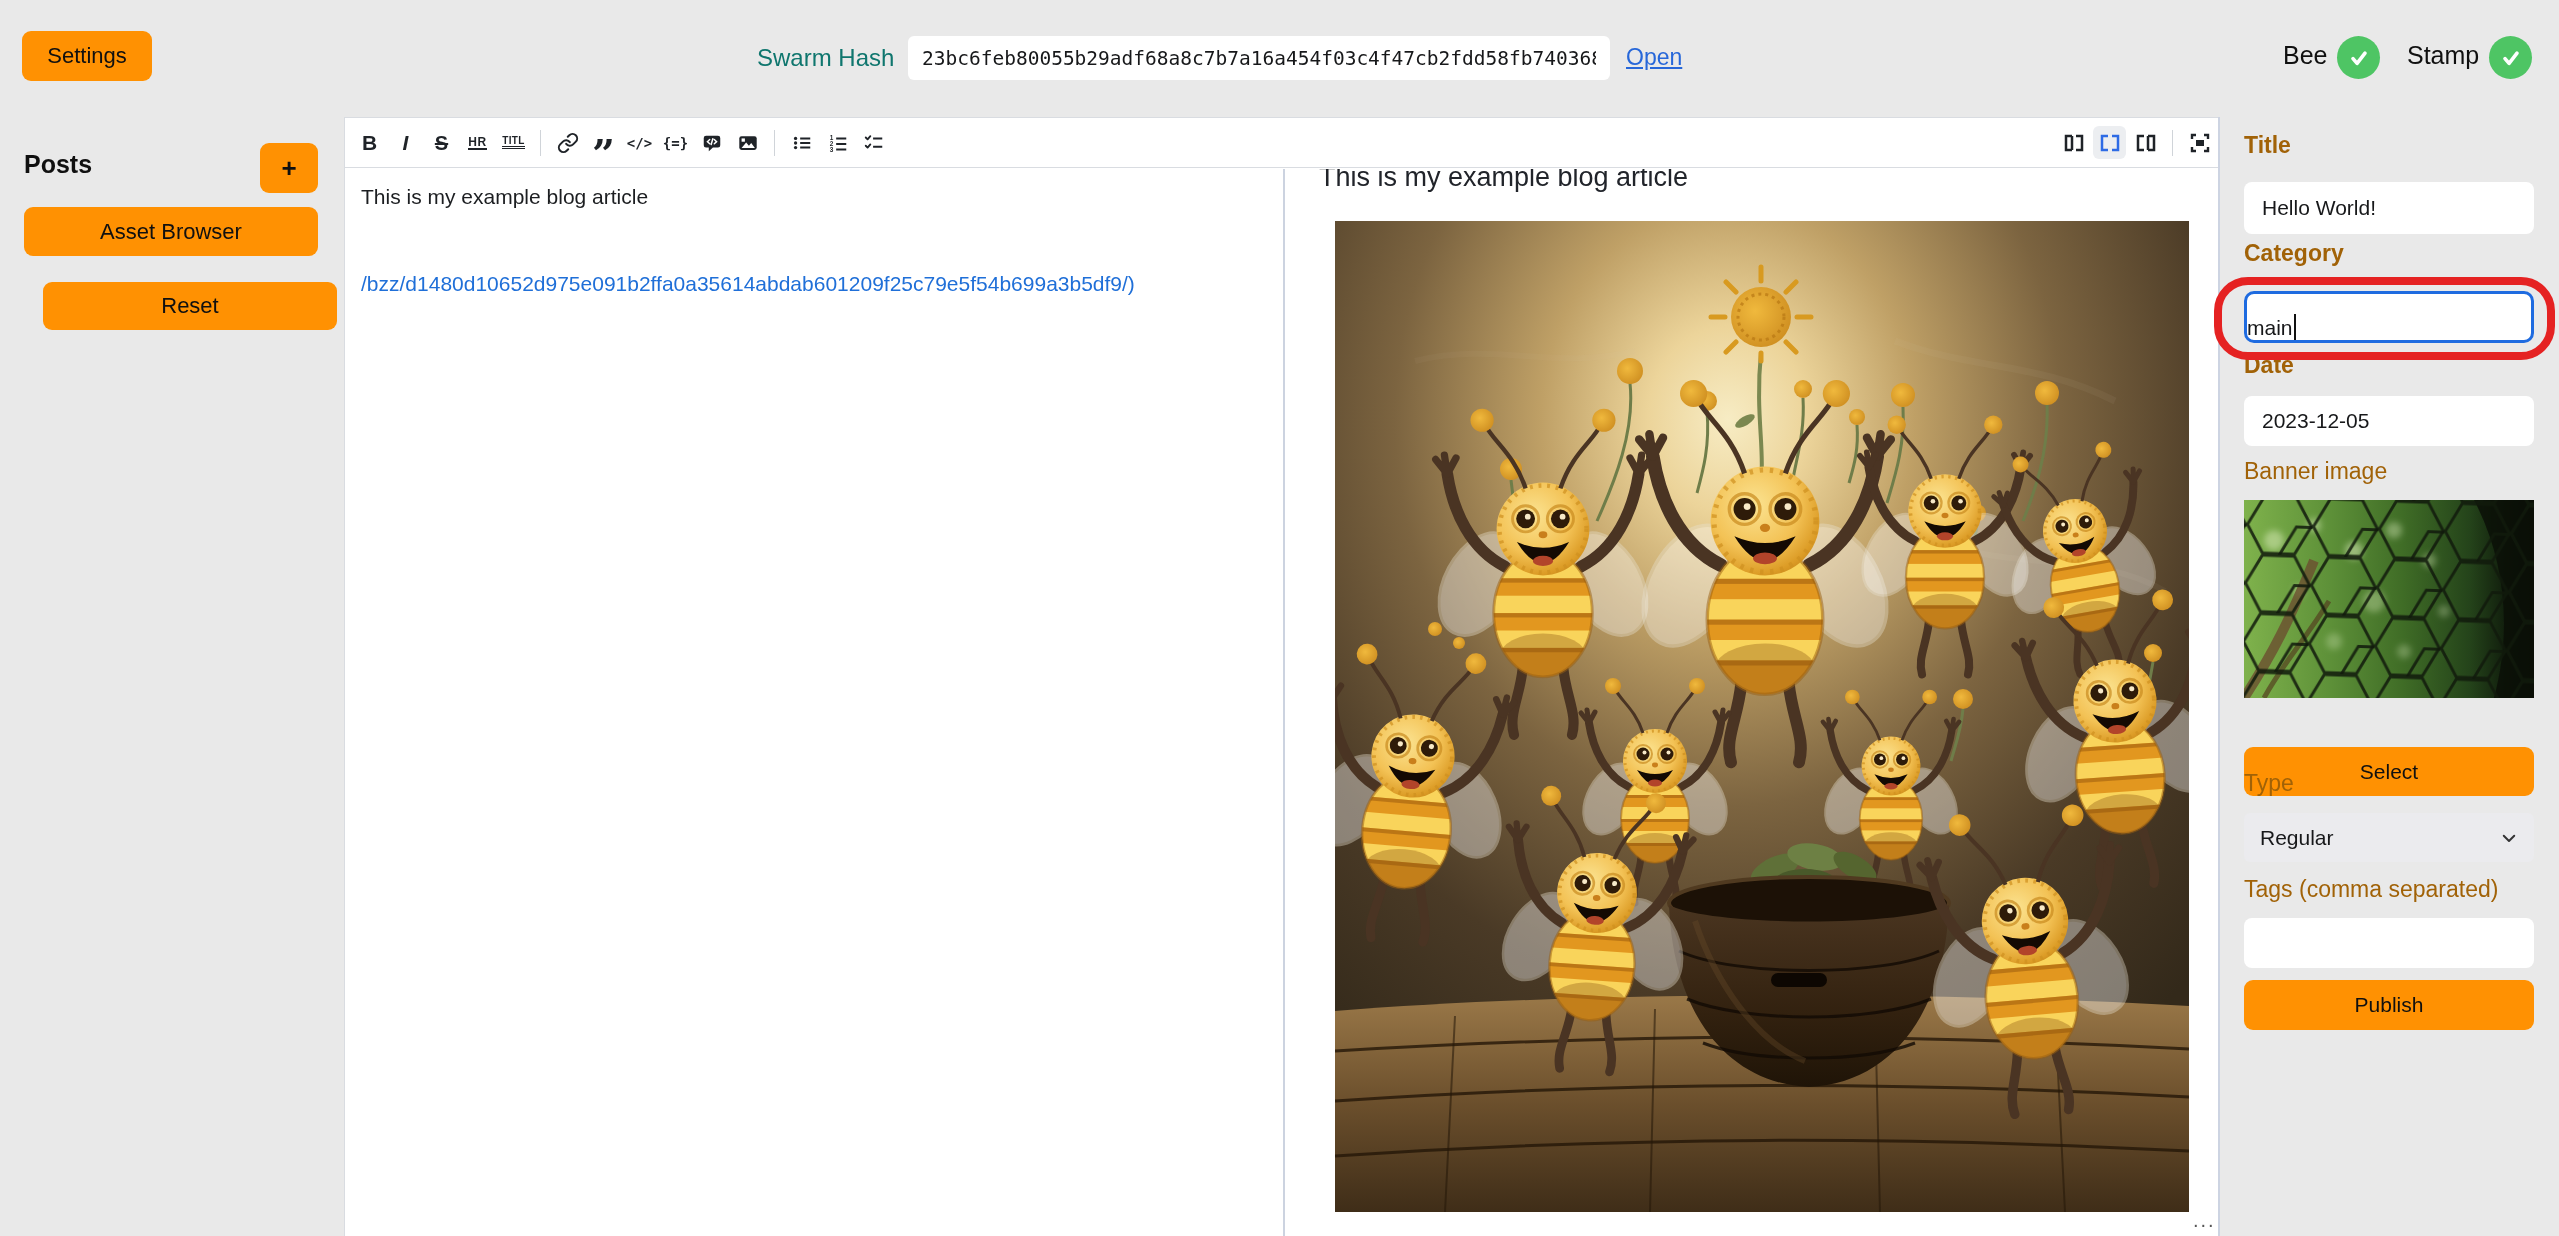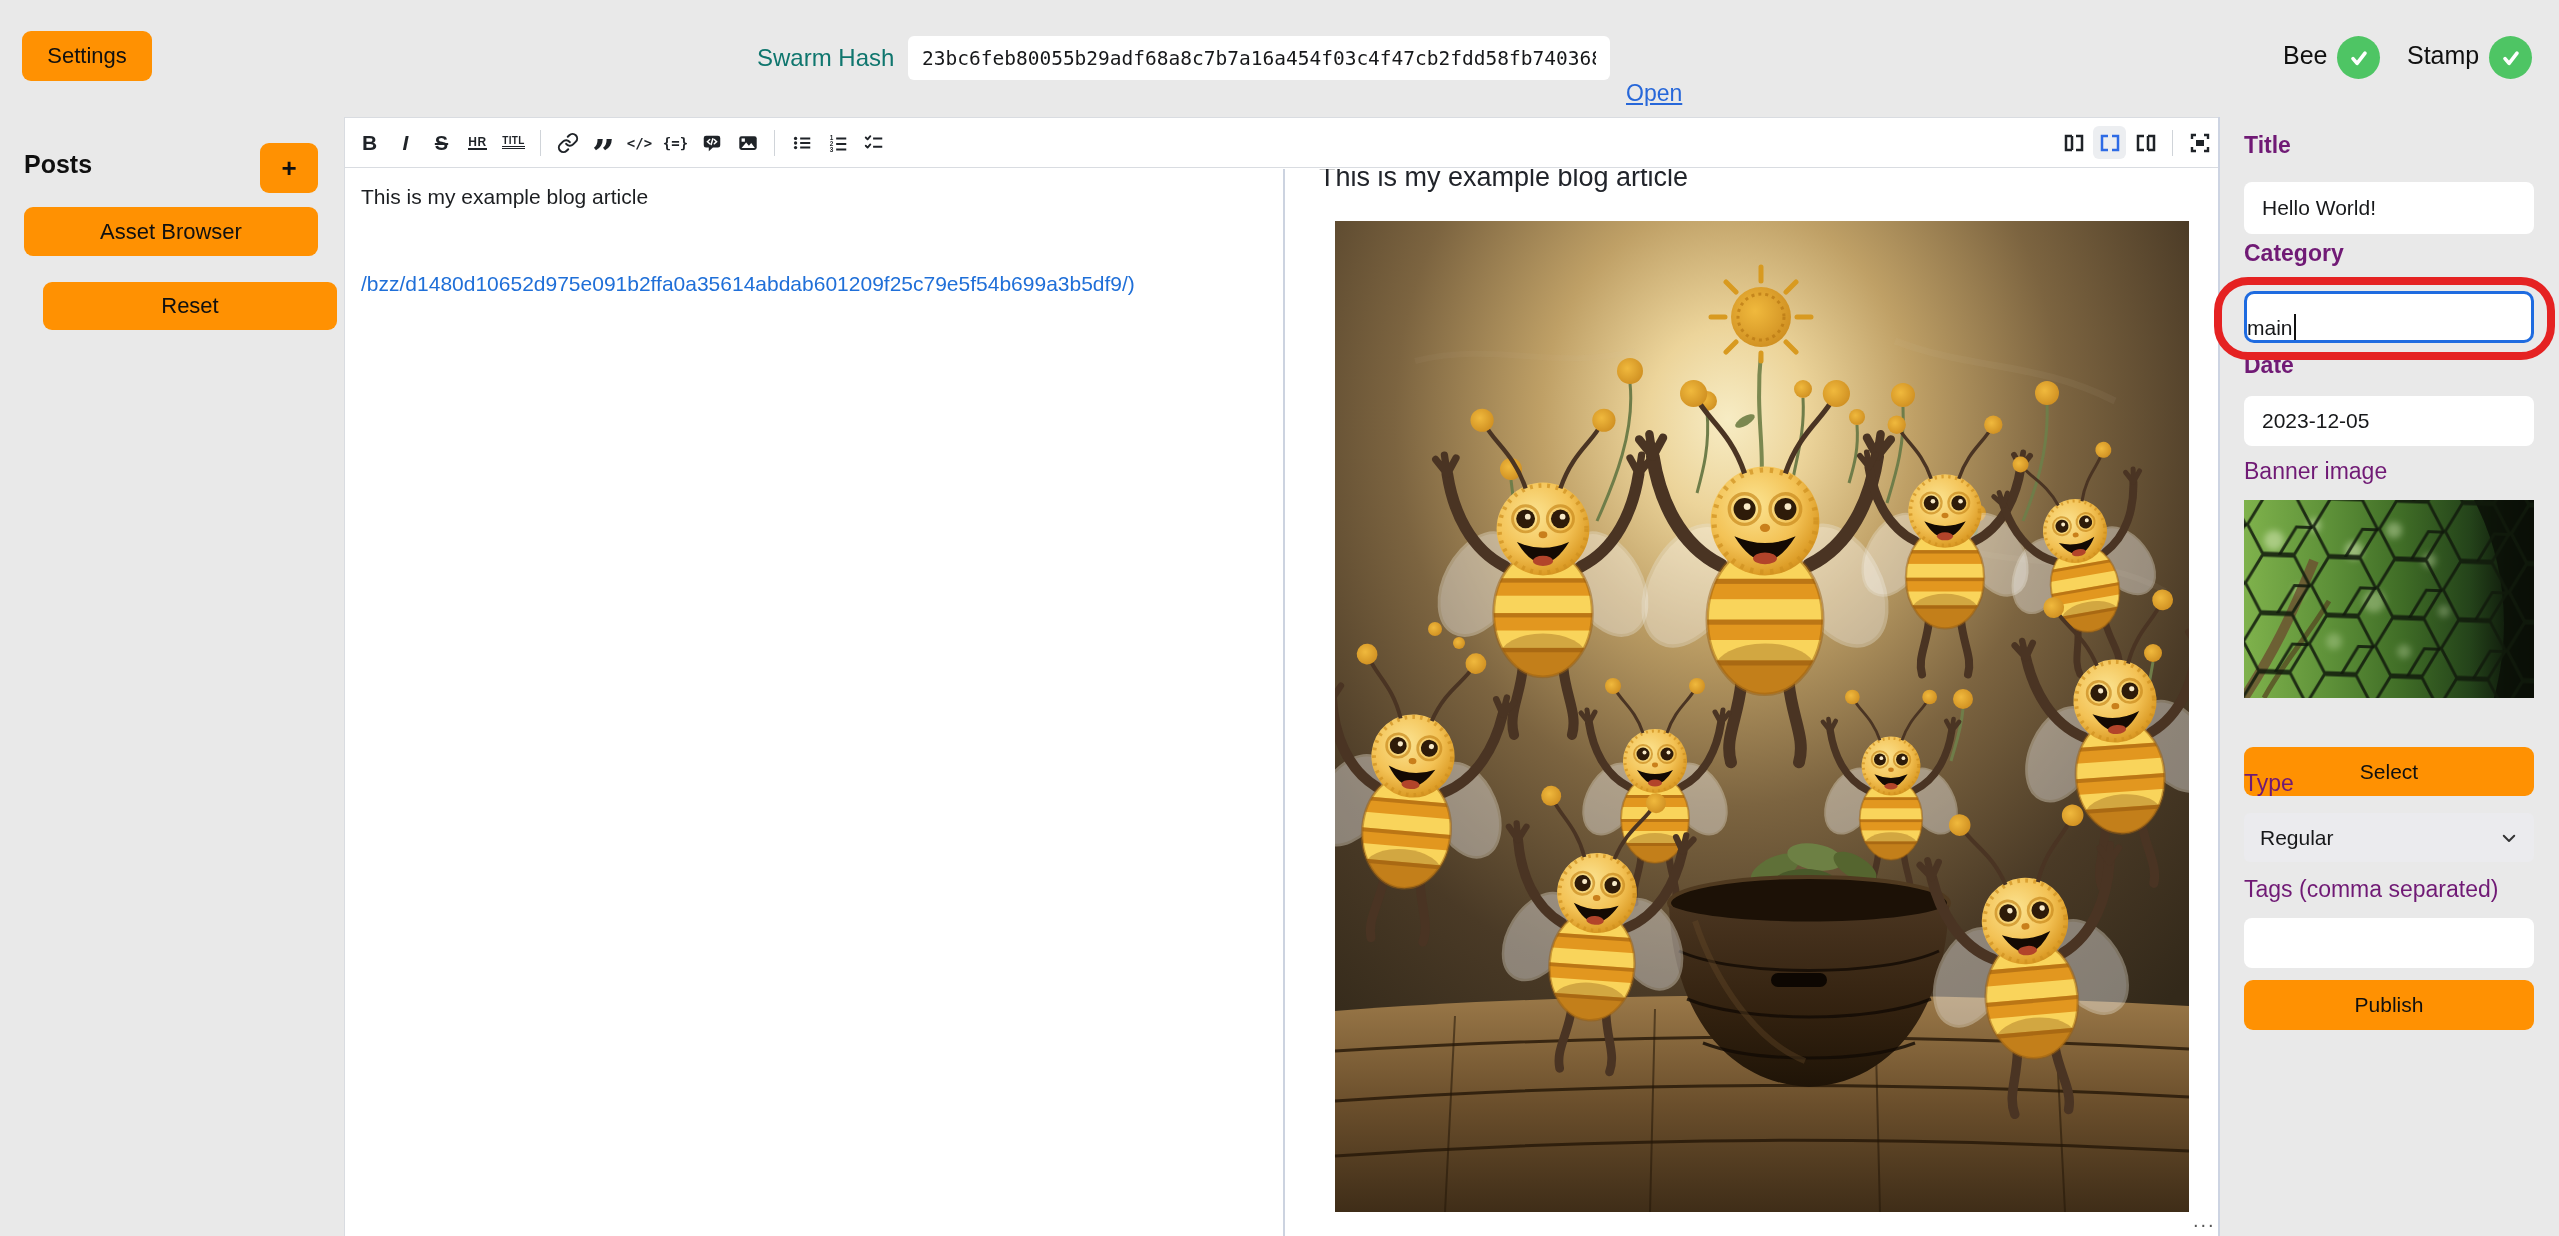--- a/index.html
+++ b/index.html
@@ -12,21 +12,21 @@
     display:flex; align-items:center; justify-content:center; color:#101010;
     font-size:22px; font-family:"Liberation Sans",sans-serif; cursor:pointer; }
   .white-input { position:absolute; background:#ffffff; border:none; border-radius:8px;
     font-size:21px; color:#17181a; padding:0 18px; font-family:"Liberation Sans",sans-serif; }
 
   
   .settings-btn { left:22px; top:31px; width:130px; height:50px; }
   .swarm-label { position:absolute; left:757px; top:44px; font-size:24px; color:#0f766e; }
   .hash-input { left:908px; top:36px; width:702px; height:44px; border-radius:6px;
     font-family:"DejaVu Sans Mono", monospace; font-size:19.5px; padding:0 14px; }
-  .open-link { position:absolute; left:1626px; top:44px; font-size:23px; color:#2767d9; text-decoration:underline; cursor:pointer;margin-top:36px; }
+  .open-link { position:absolute; left:1626px; top:44px; font-size:23px; color:#2767d9; text-decoration:underline; cursor:pointer; }
   .status-label { position:absolute; top:41px; font-size:25px; color:#101010; }
   .check-circle { position:absolute; top:36px; width:43px; height:43px; border-radius:50%;
     background:#4ec564; display:flex; align-items:center; justify-content:center; }
 
   
   .posts-title { position:absolute; left:24px; top:150px; font-size:25px; font-weight:700; color:#101010; }
   .add-post-btn { left:260px; top:143px; width:58px; height:50px; font-size:26px; font-weight:700; }
   .asset-btn { left:24px; top:207px; width:294px; height:49px; }
   .reset-btn { left:24px; top:282px; width:294px; height:48px;margin-left:19px; }
 
@@ -58,21 +58,21 @@
   .split-divider { position:absolute; left:938px; top:51px; width:2px; height:1068px; background:#ccd3e0; }
 
   
   .preview-pane { position:absolute; left:940px; top:51px; width:934px; height:1068px; background:#fff; overflow:hidden; }
   .preview-heading { margin:-9px 0 0 34px; font-size:27px; line-height:34px; color:#21242a; font-weight:400; }
   .preview-img { position:absolute; left:50px; top:52px; width:854px; height:991px; }
   .more-indicator { position:absolute; left:908px; top:1040px; font-size:20px; letter-spacing:2px; color:#555; }
 
   
   .side-divider { position:absolute; left:2218px; top:117px; width:2px; height:1119px; background:#cdd4e2; }
-  .meta-label { position:absolute; left:2244px; font-size:23px; color:#701a75; }
+  .meta-label { position:absolute; left:2244px; font-size:23px; color:#a16207; }
   .meta-label.bold { font-weight:700; }
   .meta-input { left:2244px; width:290px; height:52px; }
   .category-box { position:absolute; left:2244px; top:291px; width:290px; height:52px; background:#fff;
     border:3px solid #1e6be0; border-radius:10px; display:flex; align-items:flex-end; 
     font-size:21px; color:#17181a; }
   .caret { display:inline-block; width:2px; height:26px; background:#111; margin-left:1px;
     animation:blink 1.06s steps(1) infinite; vertical-align:-5px; }
   @keyframes blink { 50% { opacity:0; } }
   .banner-thumb { position:absolute; left:2244px; top:500px; width:290px; height:198px; cursor:pointer; }
   .select-btn { left:2244px; top:747px; width:290px; height:49px; font-size:21px; }

